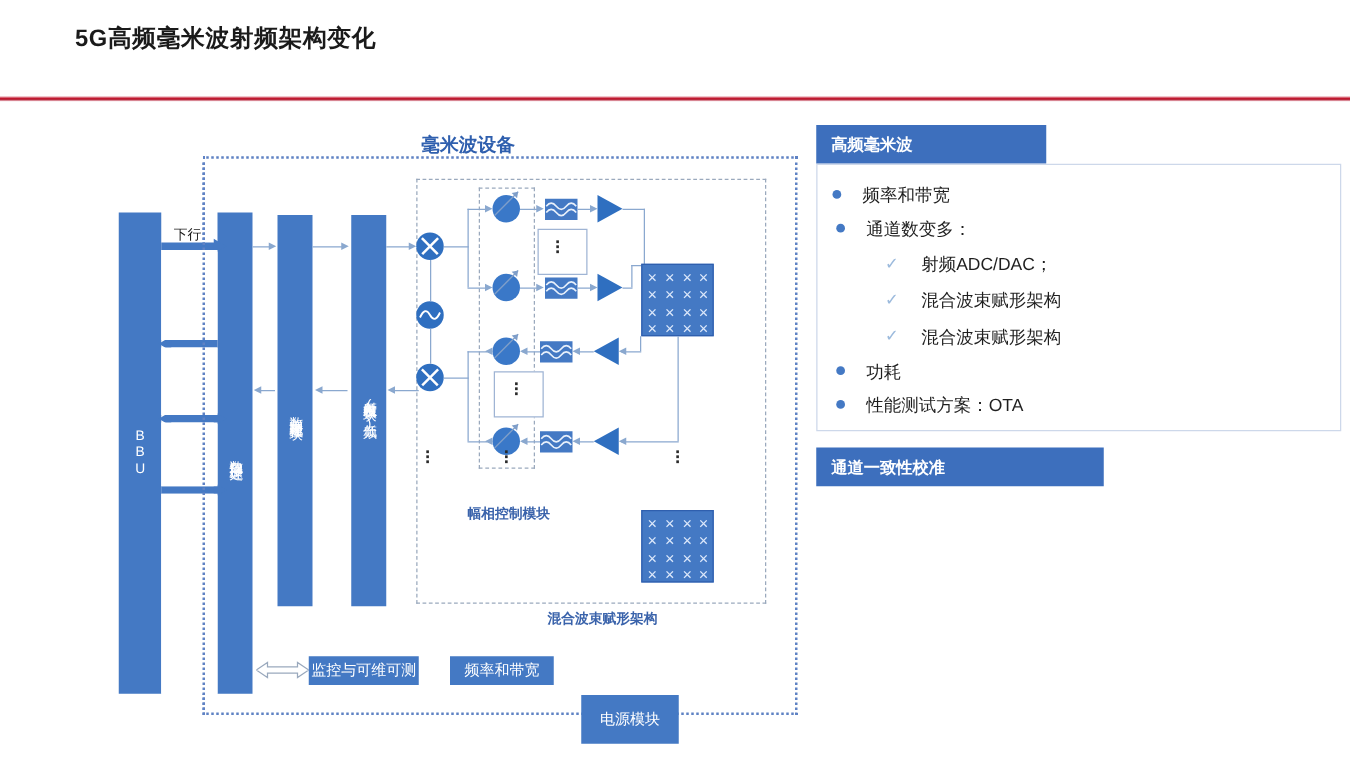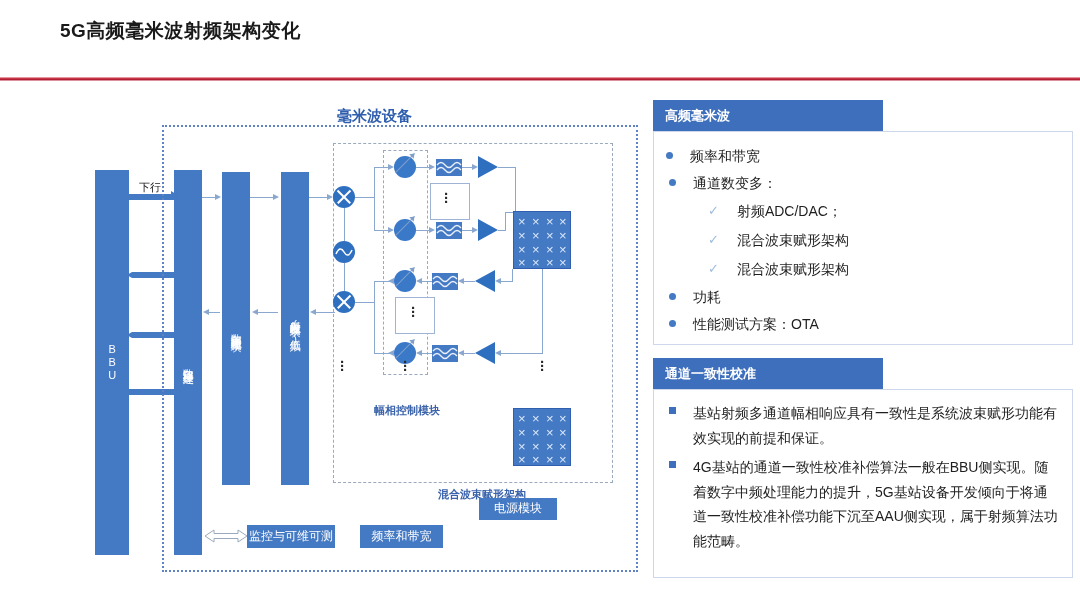--- a/index.html
+++ b/index.html
@@ -392,27 +392,27 @@
     <svg class="hollow-arrow" style="left:205px; top:528px;" width="42" height="16" viewBox="0 0 42 16">
       <polygon points="0,8 9,2 9,5.5 33,5.5 33,2 42,8 33,14 33,10.5 9,10.5 9,14" fill="#ffffff" stroke="#9aa9bd" stroke-width="1"></polygon>
     </svg>
 
     <div class="blk plain" style="left:247px; top:525px; width:88px; height:23px;">
       <span>监控与可维可测</span>
     </div>
     <div class="blk plain" style="left:360px; top:525px; width:83px; height:23px;">
       <span>频率和带宽</span>
     </div>
-    <div class="blk plain" style="left:465px; top:498px; width:78px; height:22px;margin-left:14px;">
+    <div class="blk plain" style="left:465px; top:556px; width:78px; height:39px;">
       <span>电源模块</span>
     </div>
   </div>
 
   <div class="panel" style="left:653px; top:100px; width:420px; height:245px;">
-    <div class="panel-head" style="width:230px; height:31px;">高频毫米波</div>
+    <div class="panel-head" style="width:184px; height:31px;">高频毫米波</div>
     <div class="panel-body" style="top:31px; width:420px; height:214px;">
 
       <div class="bullet-row" style="left:12px; top:14px; width:390px;">
         <div class="bdot"></div>
         <div class="btext" style="margin-left:17px;">频率和带宽</div>
       </div>
 
       <div class="bullet-row" style="left:15px; top:41px; width:390px;">
         <div class="bdot"></div>
         <div class="btext" style="margin-left:17px;">通道数变多：</div>
@@ -440,27 +440,15 @@
 
       <div class="bullet-row" style="left:15px; top:182px; width:390px;">
         <div class="bdot"></div>
         <div class="btext" style="margin-left:17px;">性能测试方案：OTA</div>
       </div>
     </div>
   </div>
 
   <div class="panel" style="left:653px; top:358px; width:420px; height:220px;">
     <div class="panel-head" style="width:230px; height:31px;">通道一致性校准</div>
-    <div class="panel-body" style="top:31px; width:420px; height:189px;">
-
-      <div class="bullet-row" style="left:15px; top:11px; width:392px;">
-        <div class="bsquare"></div>
-        <div class="btext para" style="margin-left:17px;">基站射频多通道幅相响应具有一致性是系统波束赋形功能有效实现的前提和保证。</div>
-      </div>
-
-      <div class="bullet-row" style="left:15px; top:65px; width:392px;">
-        <div class="bsquare"></div>
-        <div class="btext para" style="margin-left:17px;">4G基站的通道一致性校准补偿算法一般在BBU侧实现。随着数字中频处理能力的提升，5G基站设备开发倾向于将通道一致性校准补偿功能下沉至AAU侧实现，属于射频算法功能范畴。</div>
-      </div>
-    </div>
   </div>
 
 </div>
 
 </body></html>

